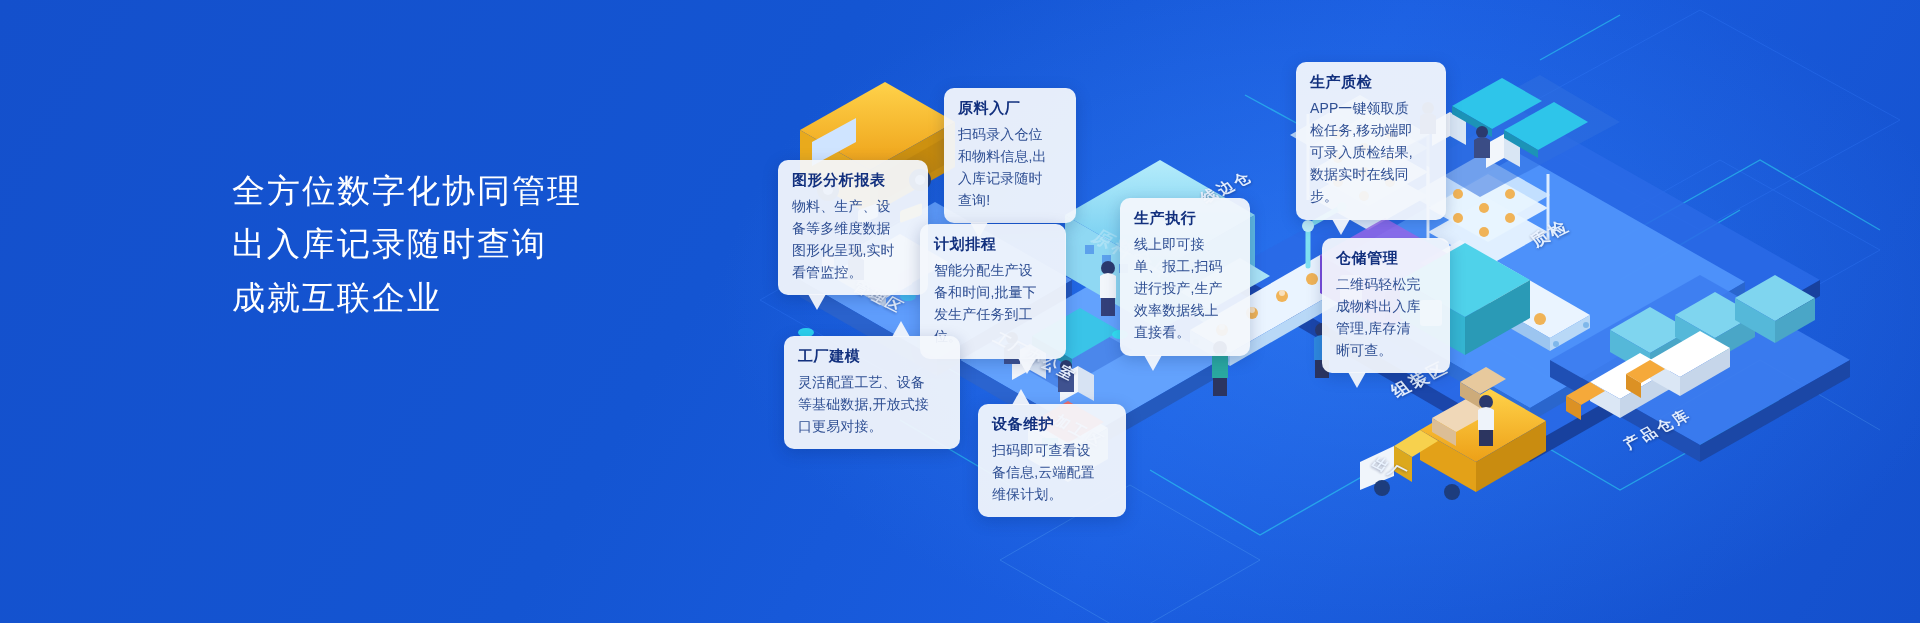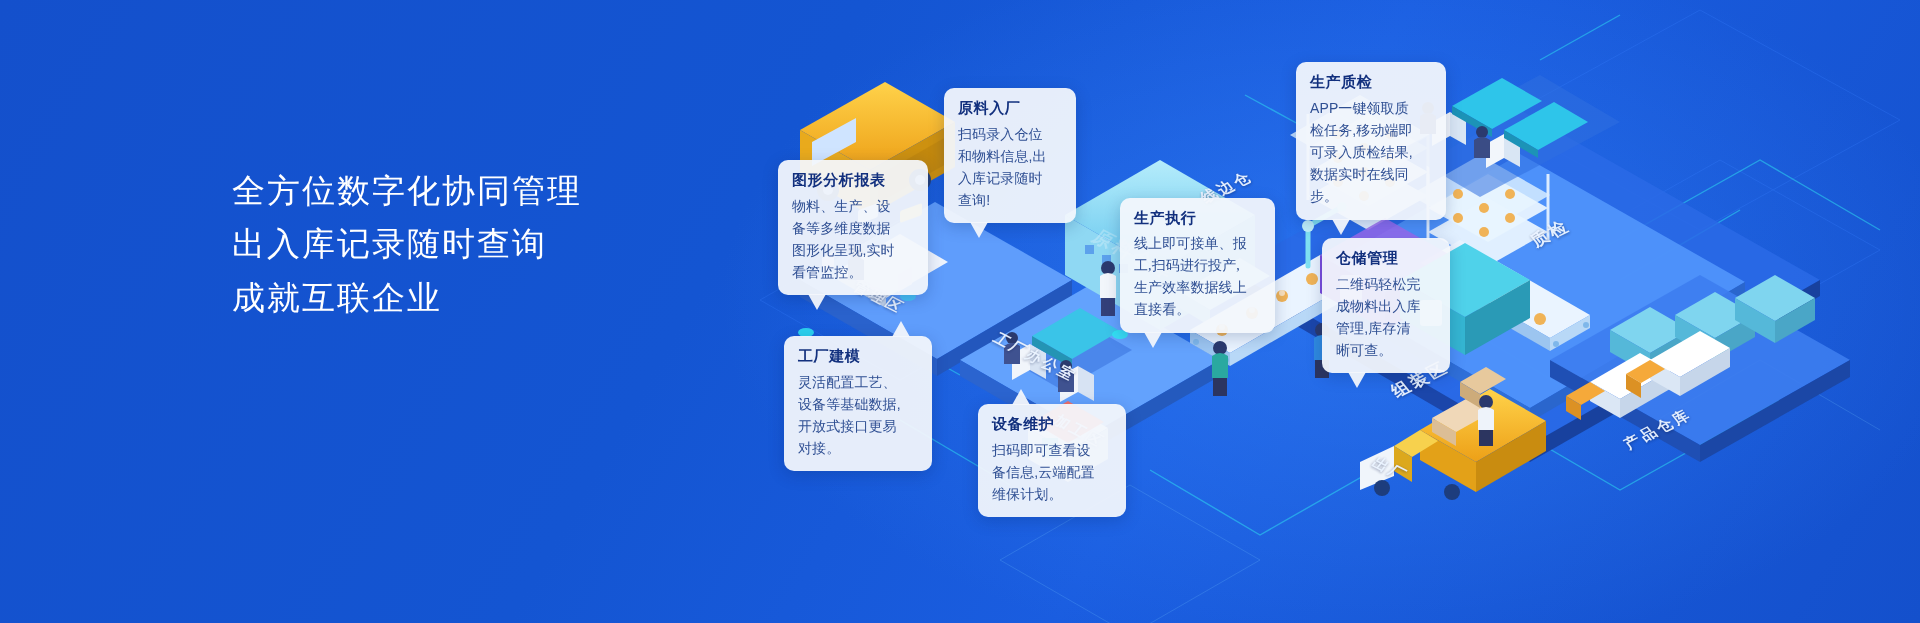--- a/index.html
+++ b/index.html
@@ -440,34 +440,39 @@
     <div class="desc">物料、生产、设备等多维度数据图形化呈现,实时看管监控。</div>
     <div class="tail down" style="left:30px;"></div>
   </div>
 
   <div class="callout" style="left:944px; top:88px; width:132px;">
     <div class="ttl">原料入厂</div>
     <div class="desc">扫码录入仓位和物料信息,出入库记录随时查询!</div>
     <div class="tail down" style="left:26px;"></div>
   </div>
 
-
-  <div class="callout" style="left:784px; top:336px; width:148px;">
+  <div class="callout" style="left:920px; top:224px; width:146px;">
+    <div class="ttl">计划排程</div>
+    <div class="desc">智能分配生产设备和时间,批量下发生产任务到工位。</div>
+    <div class="tail down" style="left:98px;"></div>
+  </div>
+
+  <div class="callout" style="left:784px; top:336px; width:176px;">
     <div class="ttl">工厂建模</div>
     <div class="desc">灵活配置工艺、设备等基础数据,开放式接口更易对接。</div>
     <div class="tail up" style="left:108px;"></div>
   </div>
 
   <div class="callout" style="left:978px; top:404px; width:148px;">
     <div class="ttl">设备维护</div>
     <div class="desc">扫码即可查看设备信息,云端配置维保计划。</div>
     <div class="tail up" style="left:34px;"></div>
   </div>
 
-  <div class="callout" style="left:1120px; top:198px; width:155px;font-family:Liberation Serif, serif;">
+  <div class="callout" style="left:1120px; top:198px; width:130px;">
     <div class="ttl">生产执行</div>
     <div class="desc">线上即可接单、报工,扫码进行投产,生产效率数据线上直接看。</div>
     <div class="tail down" style="left:24px;"></div>
   </div>
 
   <div class="callout" style="left:1296px; top:62px; width:150px;">
     <div class="ttl">生产质检</div>
     <div class="desc">APP一键领取质检任务,移动端即可录入质检结果,数据实时在线同步。</div>
     <div class="tail down" style="left:36px;"></div>
   </div>

